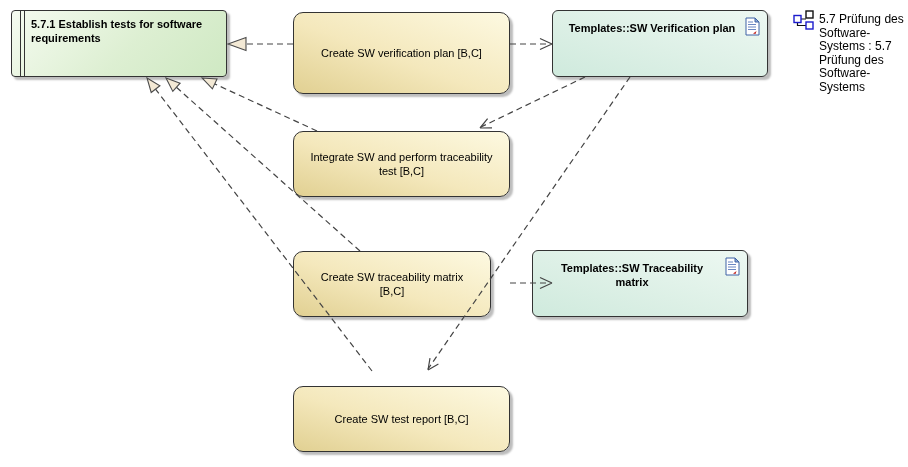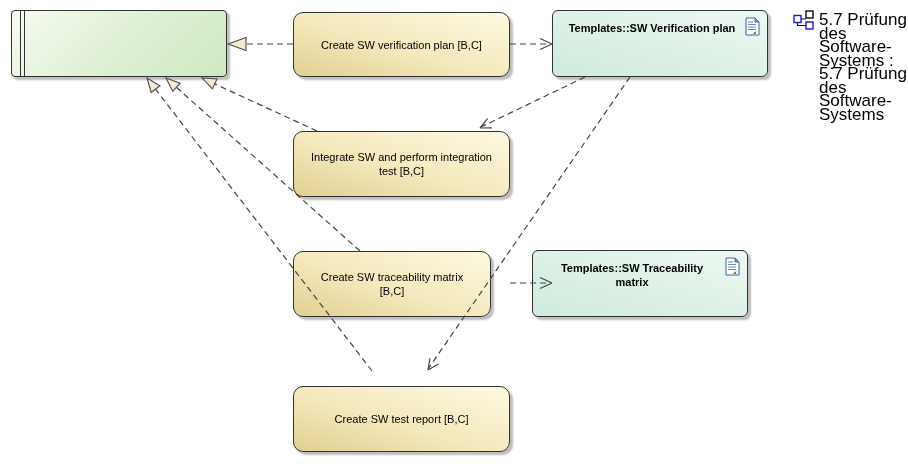--- a/index.html
+++ b/index.html
@@ -28,52 +28,53 @@
     font-weight:bold;text-align:left;padding:6px 8px 0 19px;
   }
   .dbl-line{
     position:absolute;top:0;bottom:0;left:8px;width:3px;
     border-left:1.3px solid #333;border-right:1.3px solid #333;
   }
   .doc-icon{position:absolute;top:6px;right:7px;width:15px;height:19px;}
   #connectors{position:absolute;left:0;top:0;width:908px;height:467px;z-index:5;pointer-events:none;}
   #annotation{
     position:absolute;left:819px;top:13px;width:88px;
-    font-size:17px;line-height:13.5px;text-align:left;
+    font-size:12px;line-height:13.5px;text-align:left;
   }
   #hier-icon{position:absolute;left:793px;top:10px;width:22px;height:20px;}
 </style>
 </head>
 <body>
 
 <div id="stage">
 
   <div class="node requirement" style="left:11px;top:10px;width:216px;height:67px;">
     <div class="dbl-line"></div>
+    <span>5.7.1 Establish tests for software requirements</span>
   </div>
 
-  <div class="node activity" style="left:293px;top:12px;width:217px;height:65px;">
+  <div class="node activity" style="left:293px;top:12px;width:217px;height:82px;">
     <span>Create SW verification plan [B,C]</span>
   </div>
 
   <div class="node template" style="left:552px;top:10px;width:216px;height:67px;">
     <span style="display:inline-block;padding:0 26px 0 10px;">Templates::SW Verification plan</span>
     <svg class="doc-icon" viewBox="0 0 15 19">
       <path d="M1,1 h9 l4,4 v13 h-13 z" fill="#ffffff" stroke="#3f62a5" stroke-width="1"></path>
       <path d="M10,1 l4,4 h-4 z" fill="#8fa9d6" stroke="#3f62a5" stroke-width="1"></path>
       <line x1="3" y1="5" x2="8" y2="5" stroke="#6b87c2" stroke-width="1"></line>
       <line x1="3" y1="7.5" x2="11" y2="7.5" stroke="#6b87c2" stroke-width="1"></line>
       <line x1="3" y1="10" x2="11" y2="10" stroke="#6b87c2" stroke-width="1"></line>
       <line x1="3" y1="12.5" x2="11" y2="12.5" stroke="#6b87c2" stroke-width="1"></line>
       <path d="M8,16.5 l3.5,-2.5 l-1,3 z" fill="#c2241d"></path>
     </svg>
   </div>
 
   <div class="node activity" style="left:293px;top:131px;width:217px;height:66px;">
-    <span>Integrate SW and perform integration test [B,C]</span>
+    <span>Integrate SW and perform traceability test [B,C]</span>
   </div>
 
   <div class="node activity" style="left:293px;top:251px;width:198px;height:66px;">
     <span>Create SW traceability matrix [B,C]</span>
   </div>
 
   <div class="node template" style="left:532px;top:250px;width:216px;height:67px;">
     <span style="display:inline-block;padding:0 26px 0 10px;">Templates::SW Traceability matrix</span>
     <svg class="doc-icon" viewBox="0 0 15 19">
       <path d="M1,1 h9 l4,4 v13 h-13 z" fill="#ffffff" stroke="#3f62a5" stroke-width="1"></path>

